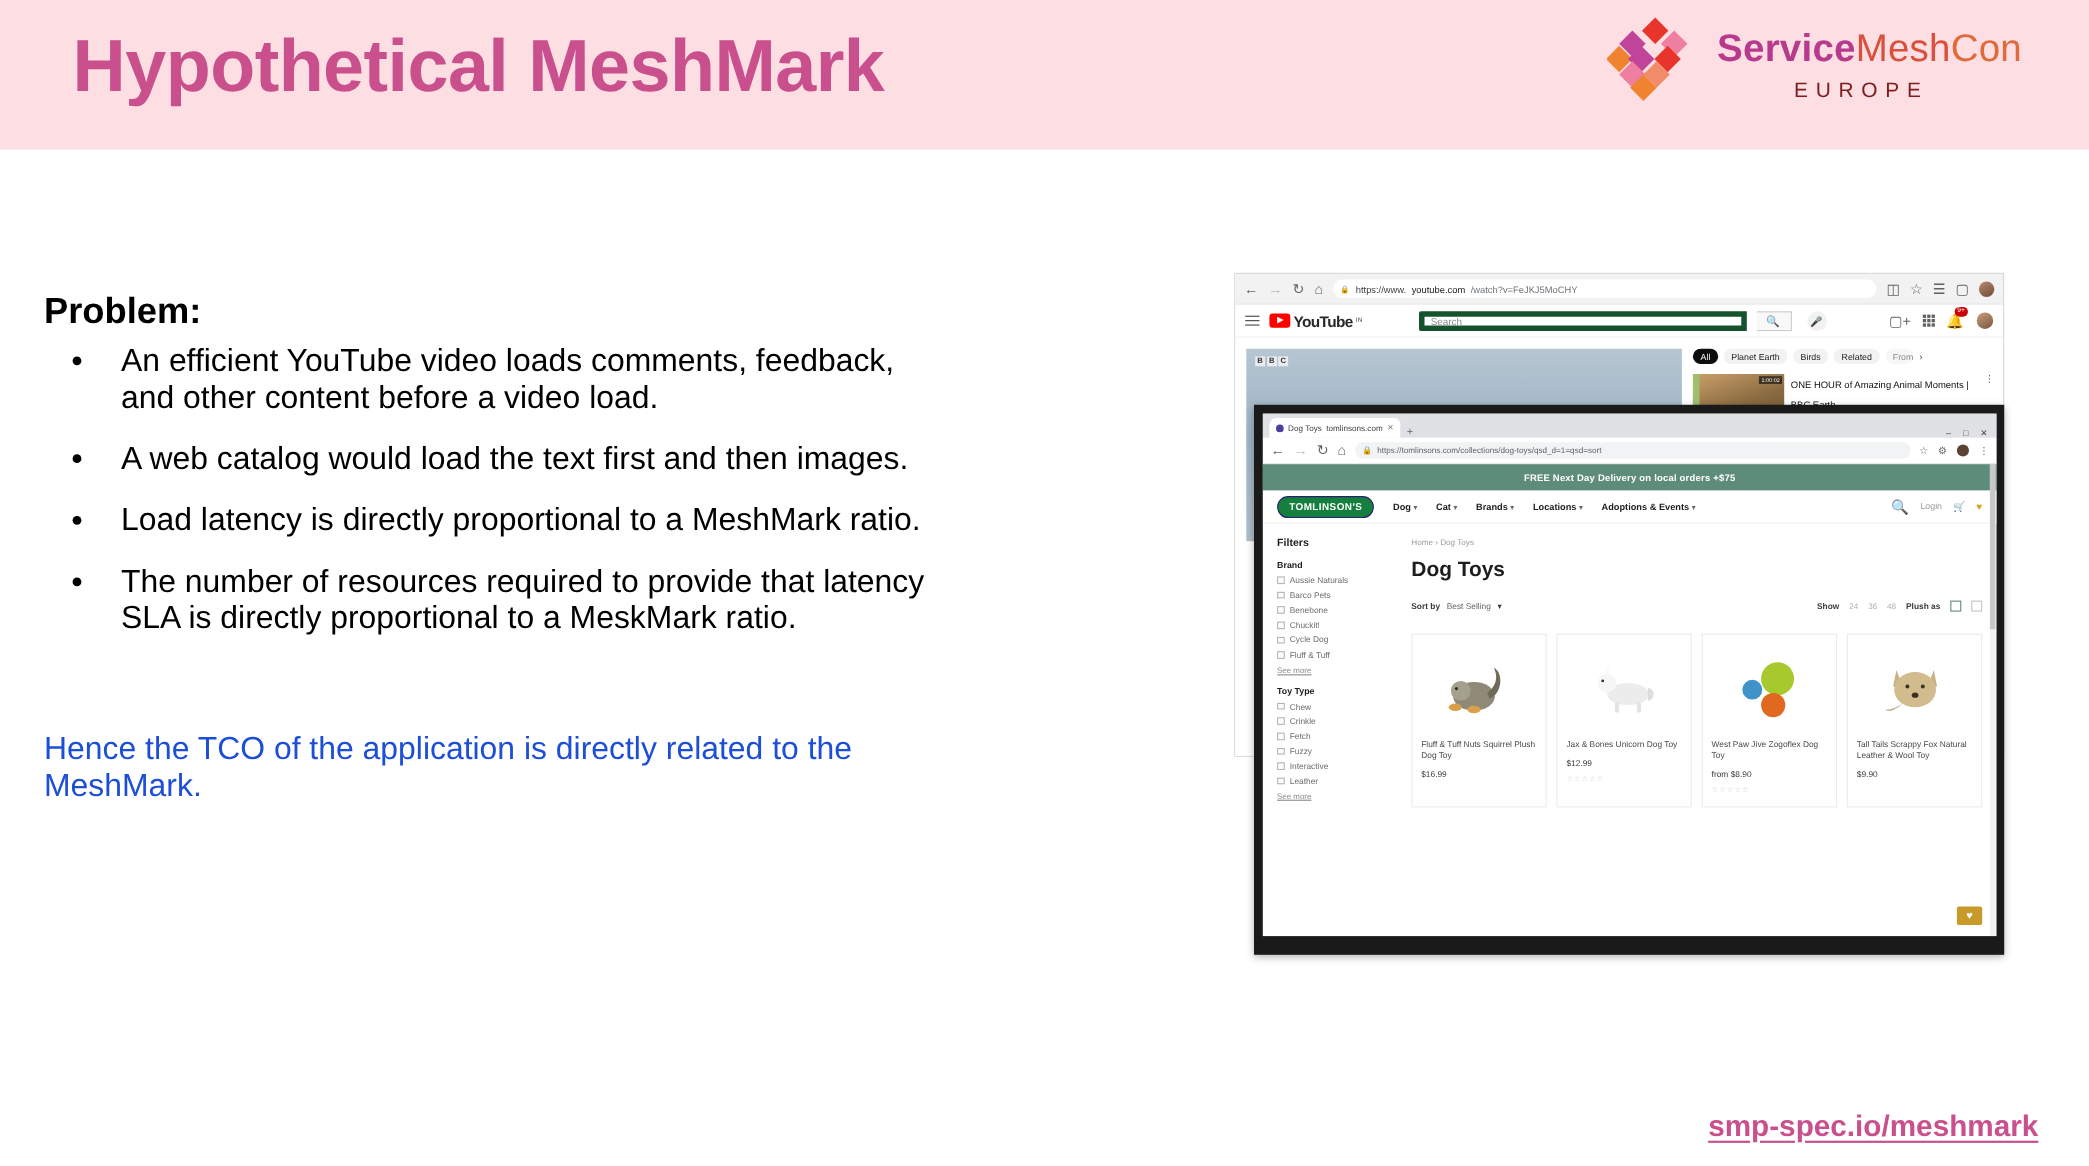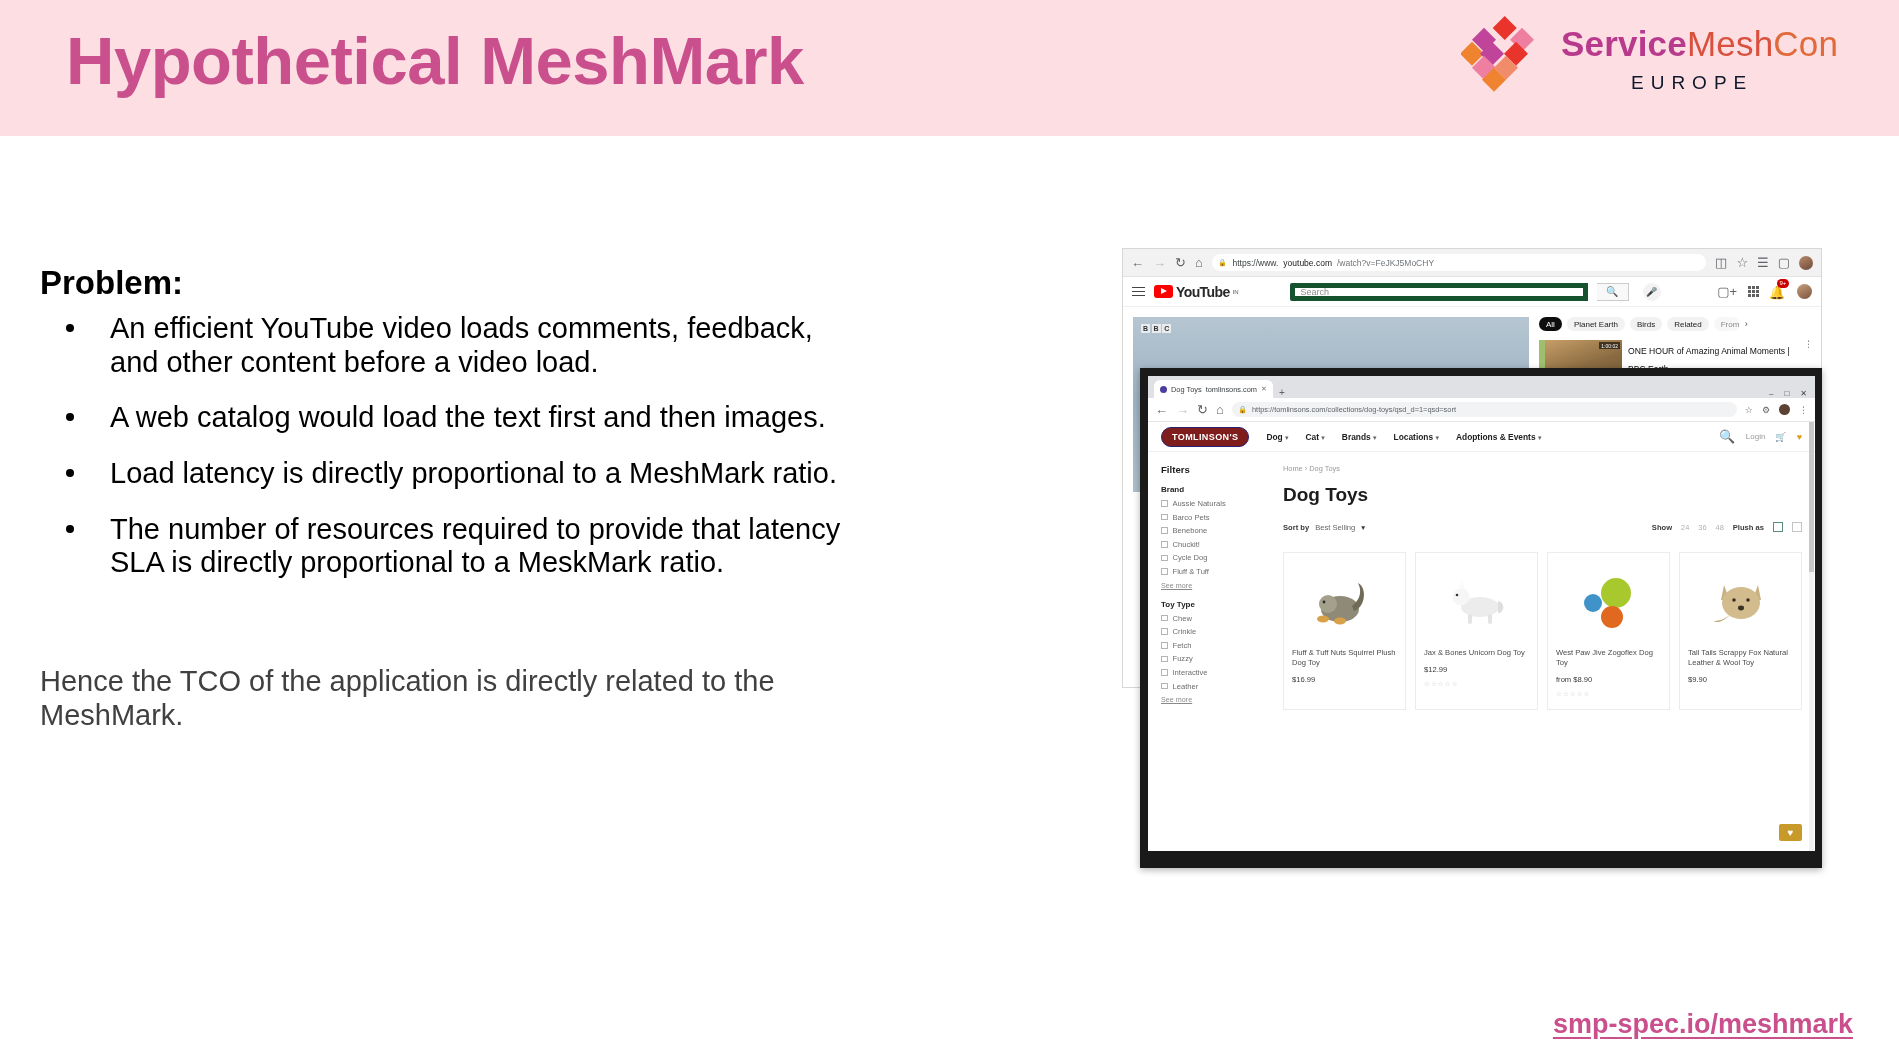--- a/index.html
+++ b/index.html
@@ -30,40 +30,40 @@
   .logo-mark { position: absolute; left: 0; top: 6px; width: 86px; height: 78px; }
   .logo-text {
     position: absolute; left: 100px; top: 16px;
     font-size: 35px; white-space: nowrap; letter-spacing: 0.2px;
   }
   .lt-service { color: #b83a8c; font-weight: bold; }
   .lt-mesh { color: #d9503c; font-weight: normal; }
   .lt-con { color: #e06a3a; font-weight: normal; }
   .logo-sub {
     position: absolute; left: 170px; top: 64px;
-    font-size: 19px; letter-spacing: 7px; color: #0f172a; font-weight: normal;
+    font-size: 19px; letter-spacing: 7px; color: #7f1d1d; font-weight: normal;
   }
 
   
   .problem-head {
     position: absolute; left: 40px; top: 264px;
     font-size: 33px; font-weight: bold; color: #000;
   }
   .bullets { position: absolute; left: 48px; top: 312px; width: 820px; }
   .bullet { position: relative; padding-left: 62px; margin-bottom: 22px; }
   .bullet .dot {
     position: absolute; left: 18px; top: 12px;
     width: 8px; height: 8px; background: #000; border-radius: 50%;
   }
   .bullet .btext {
     font-size: 29px; line-height: 1.16; color: #000;
   }
   .closing {
     position: absolute; left: 40px; top: 665px; width: 770px;
-    font-size: 29px; line-height: 1.16; color: #404040;
+    font-size: 29px; line-height: 1.16; color: #1d4ed8;
   }
 
   
   .footer-link {
     position: absolute; right: 46px; bottom: 20px;
     font-size: 27px; font-weight: bold; color: #c9508c;
     text-decoration: underline; text-underline-offset: 4px;
     white-space: nowrap;
   }
 
@@ -215,21 +215,21 @@
   .tom-prof { width: 11px; height: 11px; border-radius: 50%; background: #5b4233; }
   .tom-banner {
     background: #5e8c7a; color: #fff; text-align: center;
     font-size: 8.6px; font-weight: bold; padding: 7px 0; letter-spacing: .2px;
   }
   .tom-nav {
     height: 30px; background: #fff; display: flex; align-items: center;
     padding: 0 13px; gap: 17px; border-bottom: 1px solid #f0f0f0;
   }
   .tom-logo {
-    background: #7f1d1d; color: #fff; border-radius: 12px;
+    background: #15803d; color: #fff; border-radius: 12px;
     font-size: 9px; font-weight: bold; padding: 4px 10px;
     letter-spacing: .4px; border: 1.5px solid #2a2070;
   }
   .tom-link { font-size: 8.4px; font-weight: bold; color: #1d1d1d; white-space: nowrap; }
   .tom-link .ar { font-weight: normal; color: #666; font-size: 7px; }
   .tom-navright { margin-left: auto; display: flex; align-items: center; gap: 10px; }
   .tom-login { font-size: 8px; color: #999; }
   .cart-ic { font-size: 9px; color: #222; }
   .heart-ic { font-size: 9px; color: #d9a01a; }
   .tom-main { display: flex; padding: 12px 13px 0 13px; gap: 14px; height: 368px; }
@@ -450,20 +450,21 @@
             <span>https://tomlinsons.com/collections/dog-toys/qsd_d=1=qsd=sort</span>
           </div>
           <span class="tom-right">
             <span>☆</span>
             <span>⚙</span>
             <span class="tom-prof"></span>
             <span>⋮</span>
           </span>
         </div>
 
+        <div class="tom-banner">FREE Next Day Delivery on local orders +$75</div>
 
         <div class="tom-nav">
           <span class="tom-logo">TOMLINSON'S</span>
           <span class="tom-link"><span>Dog</span> <span class="ar">▾</span></span>
           <span class="tom-link"><span>Cat</span> <span class="ar">▾</span></span>
           <span class="tom-link"><span>Brands</span> <span class="ar">▾</span></span>
           <span class="tom-link"><span>Locations</span> <span class="ar">▾</span></span>
           <span class="tom-link"><span>Adoptions &amp; Events</span> <span class="ar">▾</span></span>
           <span class="tom-navright">
             <span class="ic">🔍</span>

